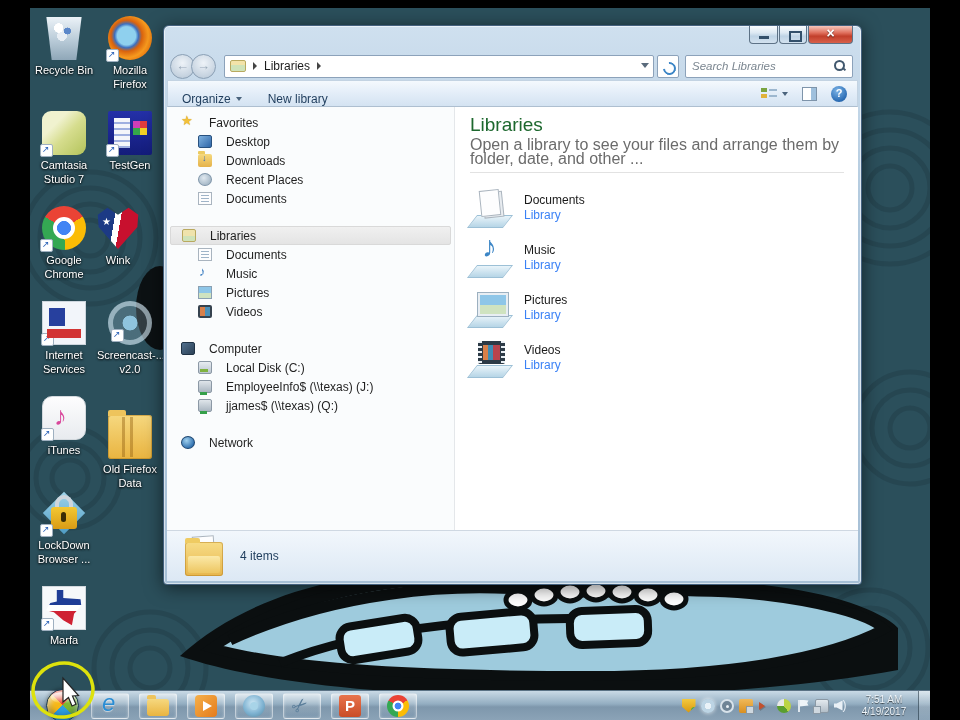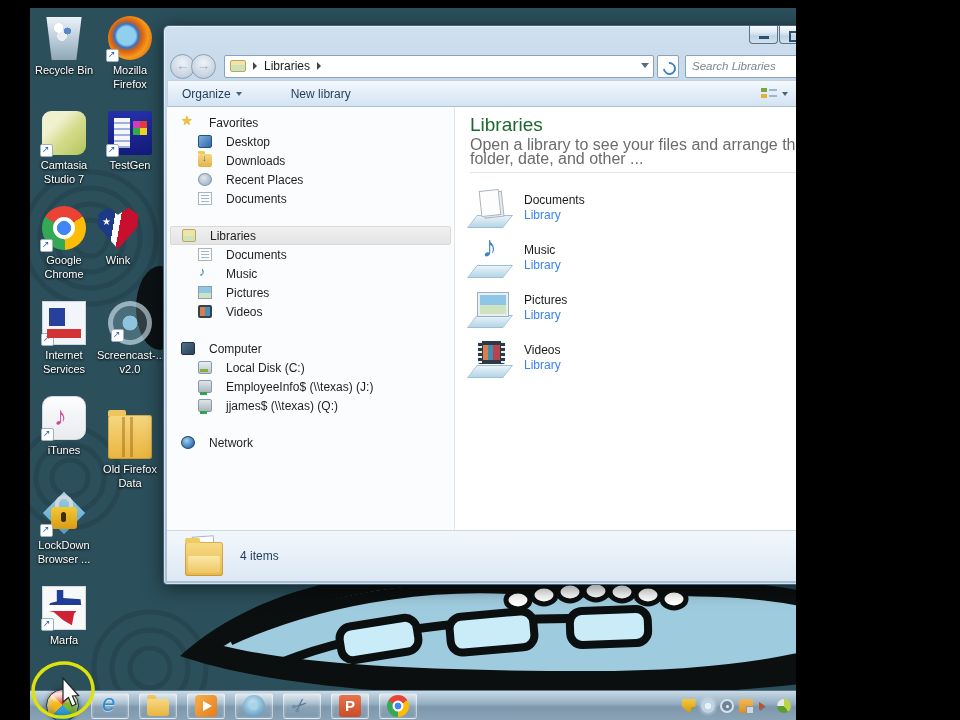--- a/index.html
+++ b/index.html
@@ -1,17 +1,17 @@
 <!DOCTYPE html>
 <html><head>
 <meta charset="utf-8">
 <style>
   * { margin:0; padding:0; box-sizing:border-box; }
   html,body { width:960px; height:720px; background:#000; }
-  .screen { position:relative; width:796px; height:720px; background:#000; overflow:hidden;
+  .screen { position:relative; width:960px; height:720px; background:#000; overflow:hidden;
             font-family:"Liberation Sans","DejaVu Sans",sans-serif; }
 
   
   .desktop { position:absolute; left:30px; top:8px; width:900px; height:712px; background:#2b4f5b; }
   .wallpaper { position:absolute; inset:0; z-index:1; }
 
   .dicons { position:absolute; inset:0; z-index:2; }
   .dcell { position:absolute; width:66px; text-align:center; }
   .dicon { position:relative; width:44px; height:44px; margin:0 auto; display:block; }
   .dlabel { display:block; margin-top:4px; font-size:11px; line-height:1.25; color:#fff;
@@ -107,22 +107,22 @@
   .refresh-btn::after { content:""; position:absolute; left:5px; top:6px; width:9px; height:9px; border-radius:50%;
          border:2px solid #3d86c6; border-left-color:transparent; transform:rotate(40deg); }
   .search-field { width:168px; height:23px; margin-left:6px; background:#fff; border:1px solid #8ca2ba;
          border-radius:2px; flex:none; display:flex; align-items:center; padding:0 6px; }
   .search-text { flex:1; font-size:11.5px; font-style:italic; color:#7a858f; white-space:nowrap; overflow:hidden; }
   .mag { position:relative; width:12px; height:12px; flex:none; }
   .mag::before { content:""; position:absolute; left:0; top:0; width:7px; height:7px; border:2px solid #41586e; border-radius:50%; }
   .mag::after { content:""; position:absolute; left:8px; top:8px; width:4px; height:2px; background:#41586e; transform:rotate(45deg); }
 
   .toolbar { height:27px; flex:none; margin:0 3px; background:linear-gradient(180deg,#f4f9fd,#e3edf8 50%,#d4e3f2);
-         border:1px solid #c3d3e2; border-bottom:1px solid #aebfd0; display:flex; align-items:center;
-         padding-left:14px; position:relative;gap:23px; }
+         border:1px solid #c3d3e2; border-bottom:1px solid #aebfd0; display:flex; align-items:flex-end;
+         padding-left:14px; position:relative; }
   .tb-item { display:flex; align-items:center; font-size:12px; color:#1e3c5c; margin-right:26px; }
   .caret { width:0; height:0; border-top:4px solid #4a637c; border-left:3.5px solid transparent;
          border-right:3.5px solid transparent; margin-left:5px; }
   .tb-right { position:absolute; right:10px; top:0; height:100%; display:flex; align-items:center; gap:14px; }
   .views-ico { width:16px; height:14px; background:
          linear-gradient(#7aa43f,#7aa43f) 0 1px/6px 4px no-repeat,
          linear-gradient(#9db7cf,#9db7cf) 8px 2px/8px 2px no-repeat,
          linear-gradient(#e0b23a,#e0b23a) 0 7px/6px 4px no-repeat,
          linear-gradient(#9db7cf,#9db7cf) 8px 8px/8px 2px no-repeat; }
   .prev-ico { width:15px; height:14px; border:1px solid #7e94aa; background:linear-gradient(90deg,#fff 0 60%, #9fc0dd 60%); }

